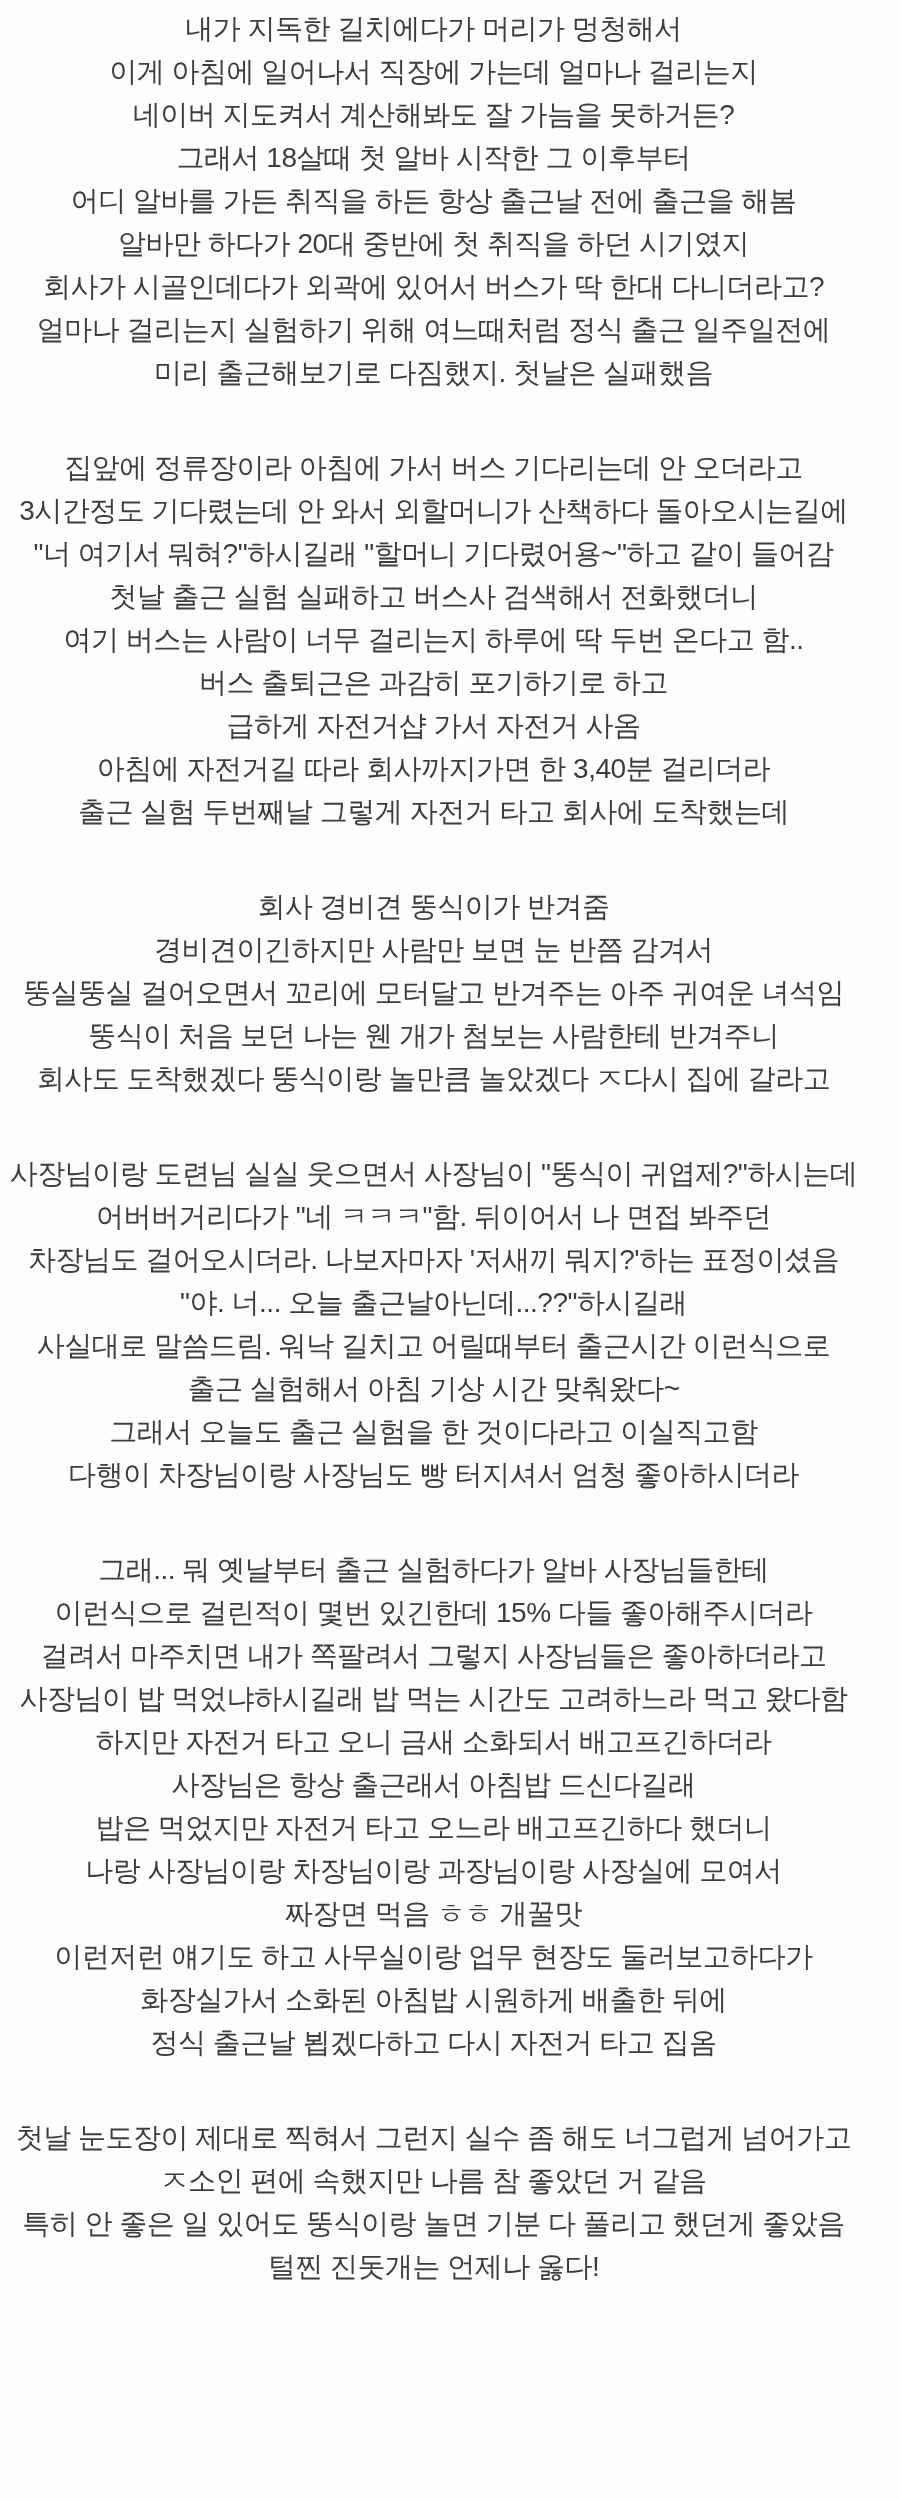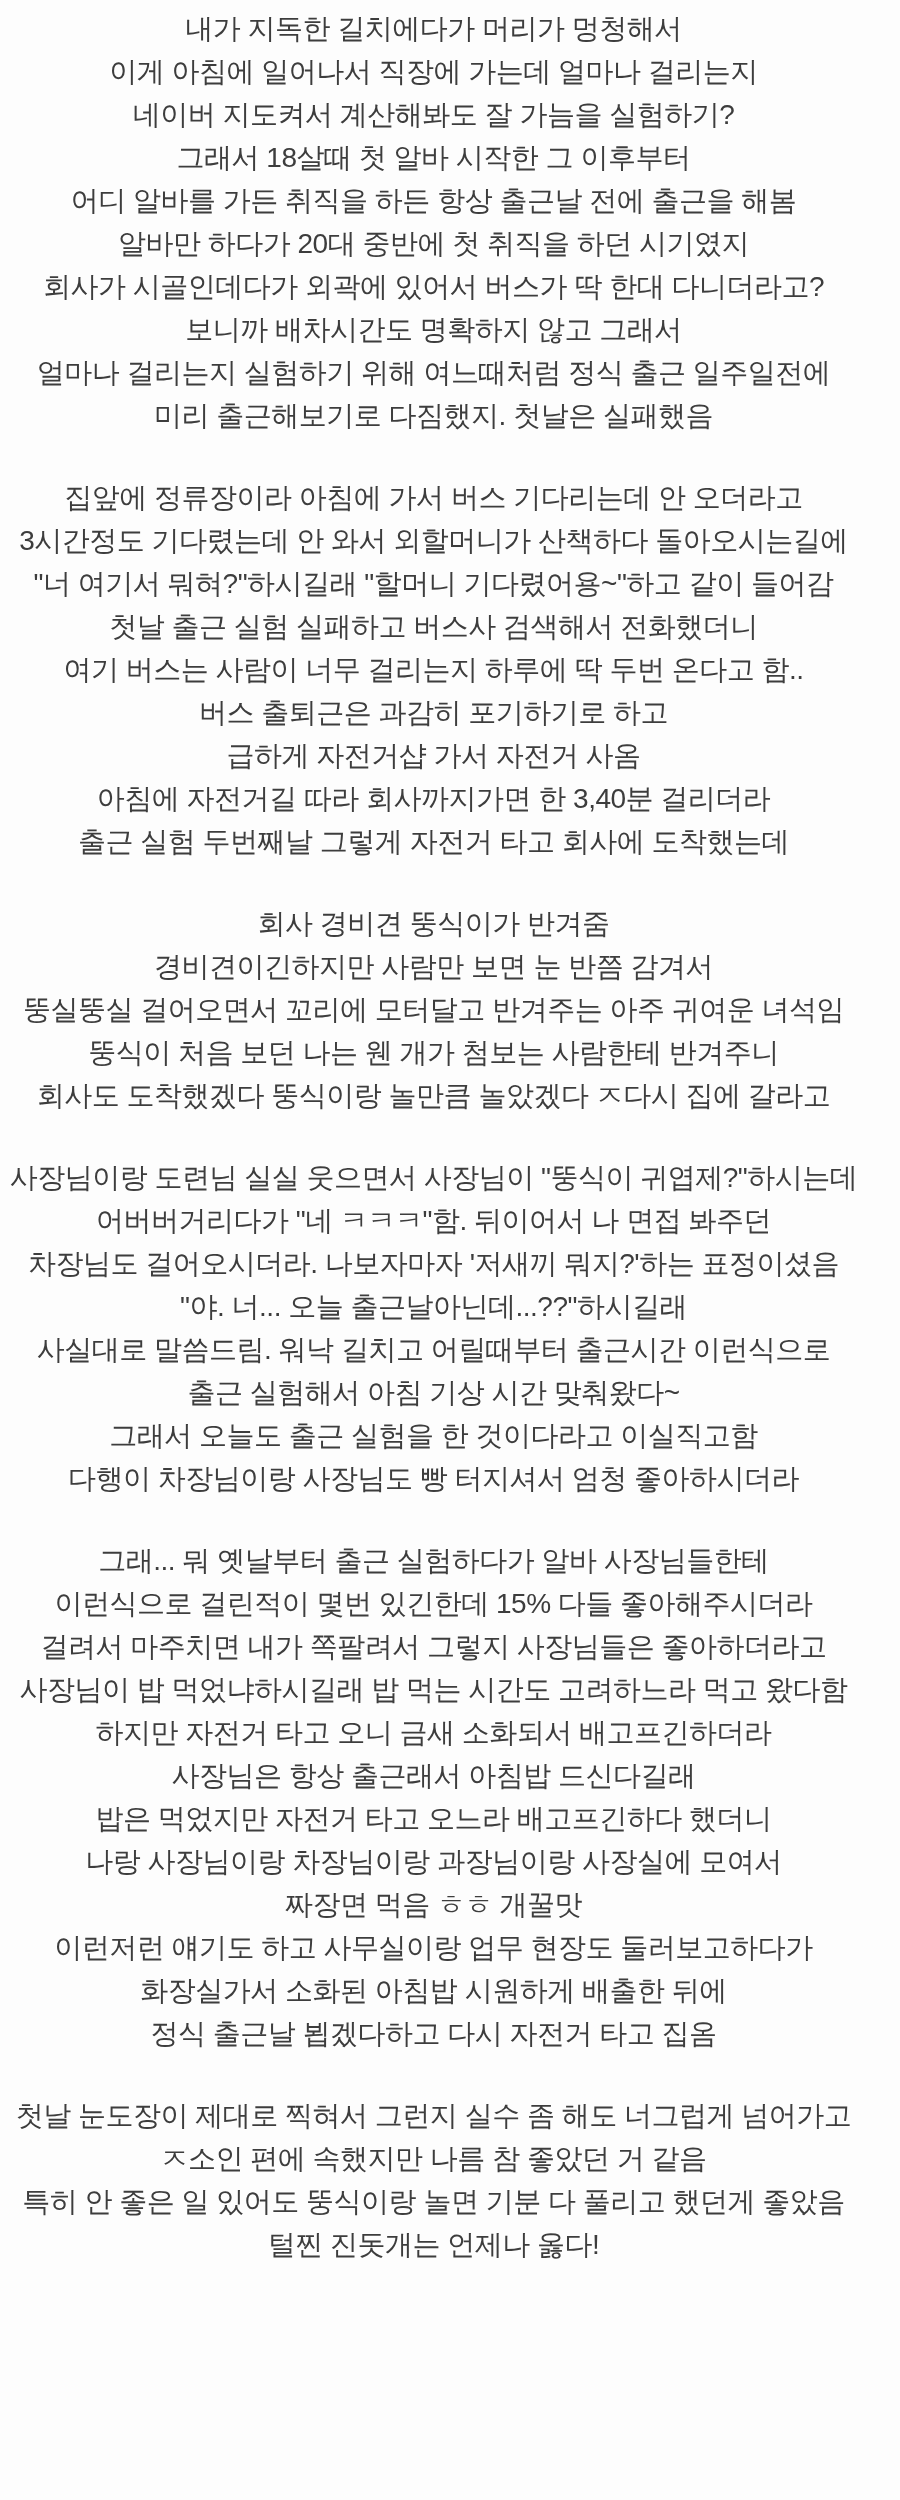--- a/index.html
+++ b/index.html
@@ -16,44 +16,43 @@
   .post-body {
     box-sizing: border-box;
     width: 867px;
     padding-top: 7px;
     text-align: center;
   }
   .para {
     margin: 0;
   }
   .para + .para {
-    margin-top: 39px;
+    margin-top: 52px;
   }
   .line {
     font-size: 28px;
     line-height: 43px;
     letter-spacing: -0.5px;
     white-space: nowrap;
     color: #3d3d3d;
   }
 </style>
 </head>
 <body style="background: rgb(253, 253, 253);">
 
 <main class="post-body">
   <div id="paragraphs" style="color: rgb(61, 61, 61);">
       <div class="para">
         <div class="line">내가 지독한 길치에다가 머리가 멍청해서</div>
         <div class="line">이게 아침에 일어나서 직장에 가는데 얼마나 걸리는지</div>
-        <div class="line">네이버 지도켜서 계산해봐도 잘 가늠을 실험하기?</div>
+        <div class="line">네이버 지도켜서 계산해봐도 잘 가늠을 못하거든?</div>
         <div class="line">그래서 18살때 첫 알바 시작한 그 이후부터</div>
         <div class="line">어디 알바를 가든 취직을 하든 항상 출근날 전에 출근을 해봄</div>
         <div class="line">알바만 하다가 20대 중반에 첫 취직을 하던 시기였지</div>
         <div class="line">회사가 시골인데다가 외곽에 있어서 버스가 딱 한대 다니더라고?</div>
-        <div class="line">보니까 배차시간도 명확하지 않고 그래서</div>
         <div class="line">얼마나 걸리는지 실험하기 위해 여느때처럼 정식 출근 일주일전에</div>
         <div class="line">미리 출근해보기로 다짐했지. 첫날은 실패했음</div>
       </div>
       <div class="para">
         <div class="line">집앞에 정류장이라 아침에 가서 버스 기다리는데 안 오더라고</div>
         <div class="line">3시간정도 기다렸는데 안 와서 외할머니가 산책하다 돌아오시는길에</div>
         <div class="line">"너 여기서 뭐혀?"하시길래 "할머니 기다렸어용~"하고 같이 들어감</div>
         <div class="line">첫날 출근 실험 실패하고 버스사 검색해서 전화했더니</div>
         <div class="line">여기 버스는 사람이 너무 걸리는지 하루에 딱 두번 온다고 함..</div>
         <div class="line">버스 출퇴근은 과감히 포기하기로 하고</div>

